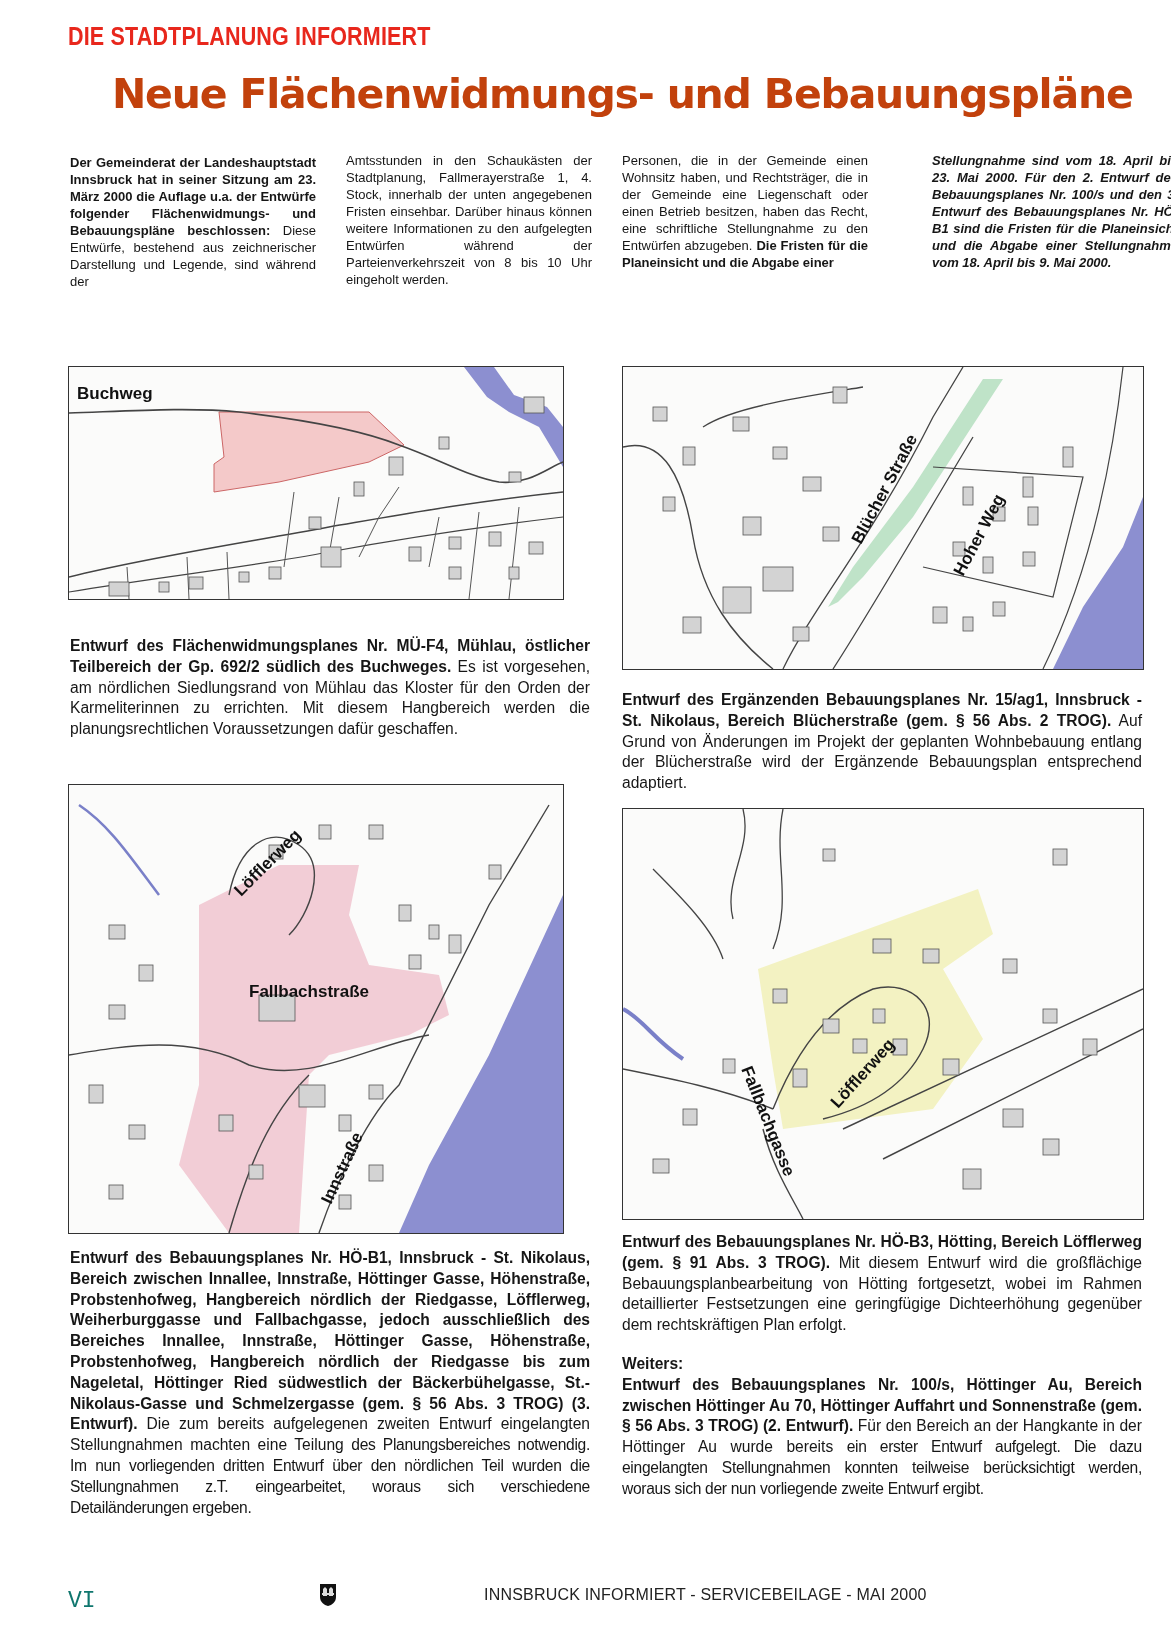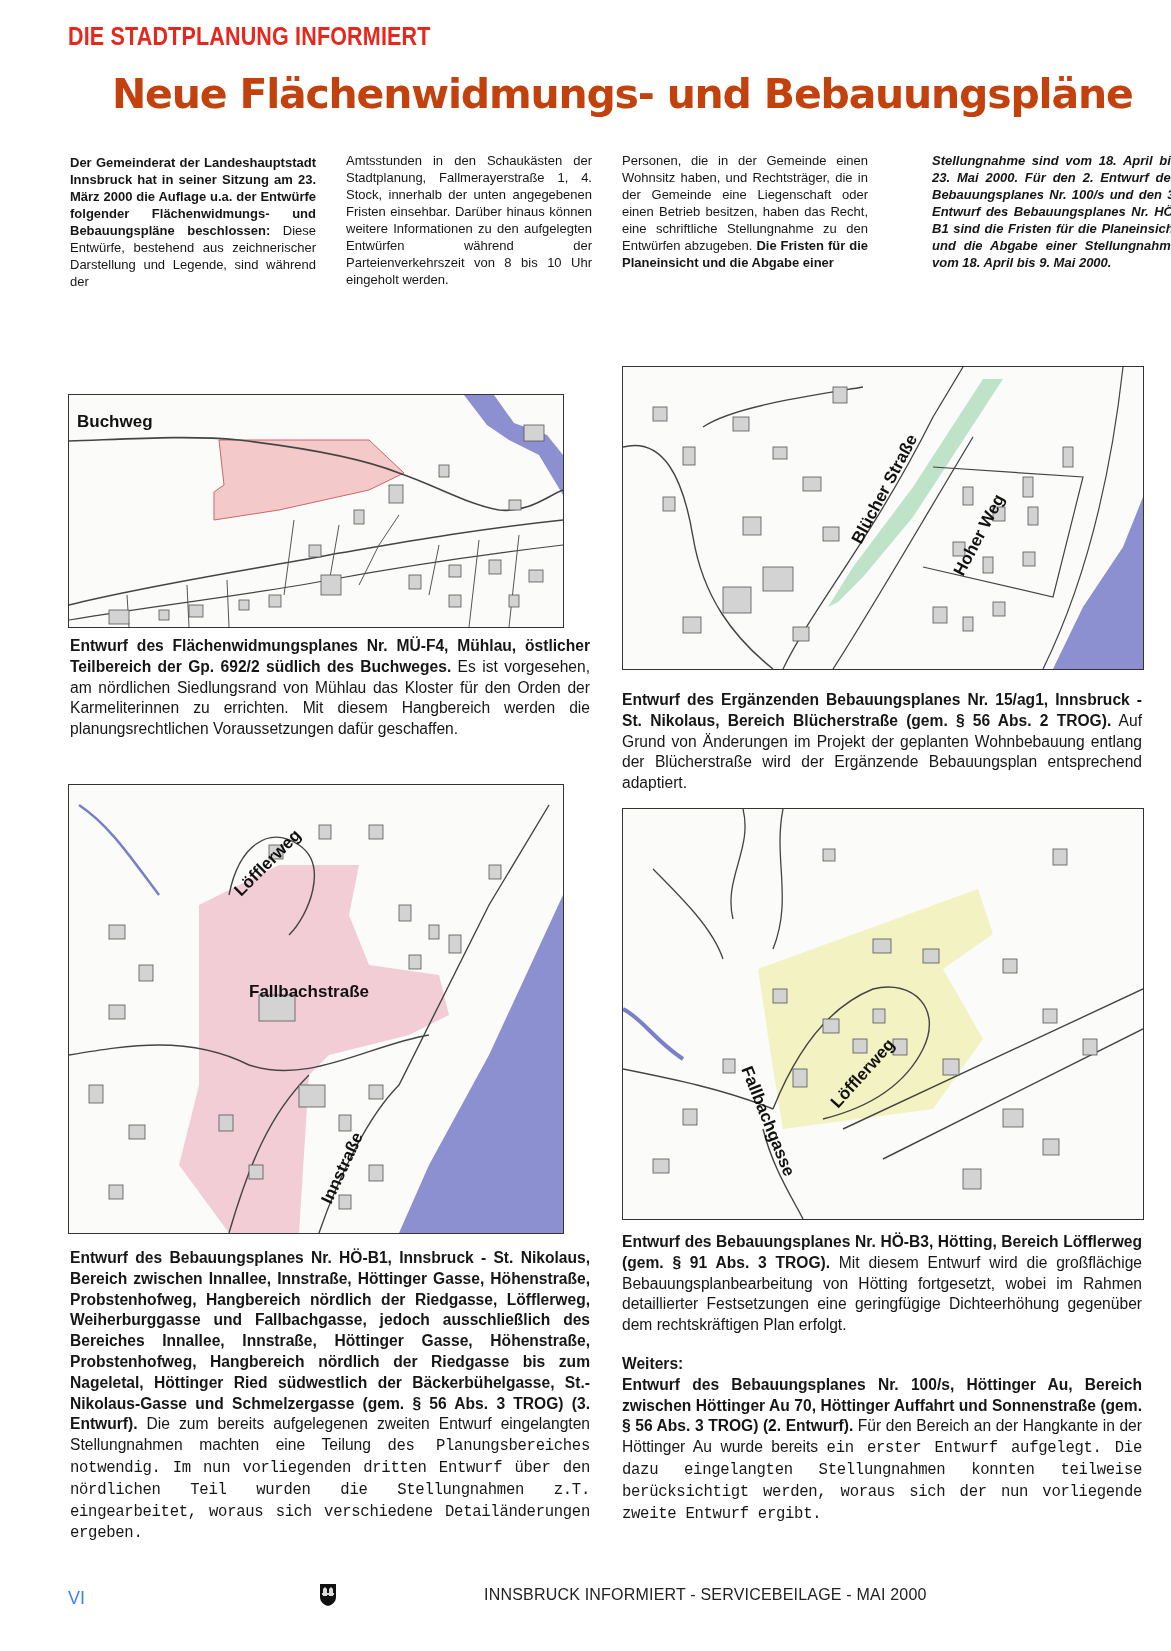--- a/index.html
+++ b/index.html
@@ -15,37 +15,37 @@
   .c4 { left: 932px; top: 152px; width: 246px; font-style: italic; }
   .map { border: 1.5px solid #333; background: #fbfbfa; overflow: hidden; }
   .map svg { width: 100%; height: 100%; display: block; }
   .street { font-family: "Liberation Sans", sans-serif; font-weight: bold; font-size: 17px; fill: #111; }
   .caption { font-size: 15.6px; line-height: 20.8px; text-align: justify; }
   .cap1 { left: 70px; top: 636px; width: 520px; }
   .cap2 { left: 622px; top: 690px; width: 520px; }
   .cap3 { left: 70px; top: 1248px; width: 520px; }
   .cap4 { left: 622px; top: 1232px; width: 520px; }
   .cap4 .gap { height: 18px; }
-  .narrow { font-family: Liberation Mono, monospace; letter-spacing: -0.3px; }
-  .footer-page { left: 68px; top: 1588px; font-family: Liberation Sans, sans-serif; font-size: 18px; color: #3b82f6; }
+  .narrow { font-family: Liberation Sans, sans-serif; letter-spacing: -0.3px; }
+  .footer-page { left: 68px; top: 1588px; font-family: Liberation Mono, monospace; font-size: 23px; color: #0f766e; }
   .footer-crest { left: 320px; top: 1584px; width: 16px; height: 22px; }
   .footer-text { left: 484px; top: 1586px; font-family: Liberation Sans, sans-serif; font-size: 16px; color: #222; letter-spacing: 0.2px; white-space: nowrap; }
 </style>
 </head>
 <body>
 
 <div class="abs kicker">DIE STADTPLANUNG INFORMIERT</div>
 <div class="abs title">Neue Flächenwidmungs- und Bebauungspläne</div>
 
 <div class="abs col c1"><b>Der Gemeinderat der Landeshauptstadt Innsbruck hat in seiner Sitzung am 23. März 2000 die Auflage u.a. der Entwürfe folgender Flächenwidmungs- und Bebauungspläne beschlossen:</b><span> Diese Entwürfe, bestehend aus zeichnerischer Darstellung und Legende, sind während der</span></div>
 <div class="abs col c2"><span>Amtsstunden in den Schaukästen der Stadtplanung, Fallmerayerstraße 1, 4. Stock, innerhalb der unten angegebenen Fristen einsehbar. Darüber hinaus können weitere Informationen zu den aufgelegten Entwürfen während der Parteienverkehrszeit von 8 bis 10 Uhr eingeholt werden.</span></div>
 <div class="abs col c3"><span>Personen, die in der Gemeinde einen Wohnsitz haben, und Rechtsträger, die in der Gemeinde eine Liegenschaft oder einen Betrieb besitzen, haben das Recht, eine schriftliche Stellungnahme zu den Entwürfen abzugeben.</span> <b>Die Fristen für die Planeinsicht und die Abgabe einer</b></div>
 <div class="abs col c4"><b>Stellungnahme sind vom 18. April bis 23. Mai 2000. Für den 2. Entwurf des Bebauungsplanes Nr. 100/s und den 3. Entwurf des Bebauungsplanes Nr. HÖ-B1 sind die Fristen für die Planeinsicht und die Abgabe einer Stellungnahme vom 18. April bis 9. Mai 2000.</b></div>
 
-<div class="abs map" style="left:68px; top:366px; width:494px; height:232px;margin-top:28px;">
+<div class="abs map" style="left:68px; top:366px; width:494px; height:232px;">
   <svg viewBox="0 0 494 232" preserveAspectRatio="none">
     <polygon points="150,45 300,45 335,78 300,95 210,115 145,125 145,97 155,90" fill="#f4c9c9" stroke="#c66" stroke-width="1"></polygon>
     <path d="M395,0 L425,0 L445,28 L478,40 L494,60 L494,100 L470,60 L440,45 L418,30 Z" fill="#8c8fd0"></path>
     <path d="M0,46 C60,44 120,40 170,45 C230,52 290,62 330,78 C370,92 400,110 430,115 C460,118 480,100 494,95" fill="none" stroke="#444" stroke-width="1.6"></path>
     <path d="M0,210 C80,190 180,175 260,160 C330,148 400,135 494,125" fill="none" stroke="#444" stroke-width="1.4"></path>
     <path d="M0,225 C90,210 180,200 260,185 C330,172 410,160 494,150" fill="none" stroke="#444" stroke-width="1.2"></path>
     <path d="M290,190 L310,150 L330,120 M215,200 L225,125 M260,188 L270,130 M360,200 L370,150 M400,232 L410,145 M440,232 L450,140 M120,232 L118,190 M160,232 L158,185 M60,232 L58,200" fill="none" stroke="#555" stroke-width="1"></path>
     <g fill="#d3d3d3" stroke="#555" stroke-width="0.8">
       <rect x="320" y="90" width="14" height="18"></rect>
         <rect x="285" y="115" width="10" height="14"></rect>

